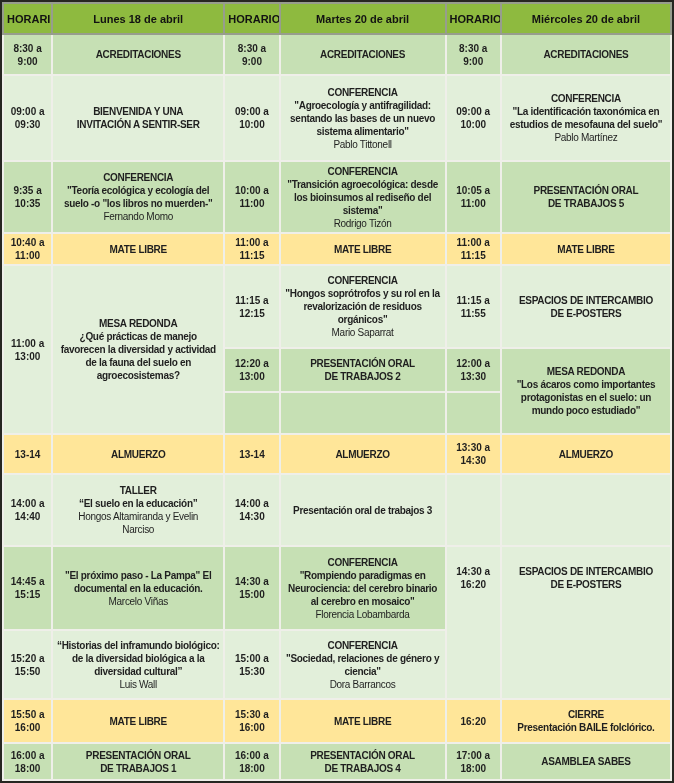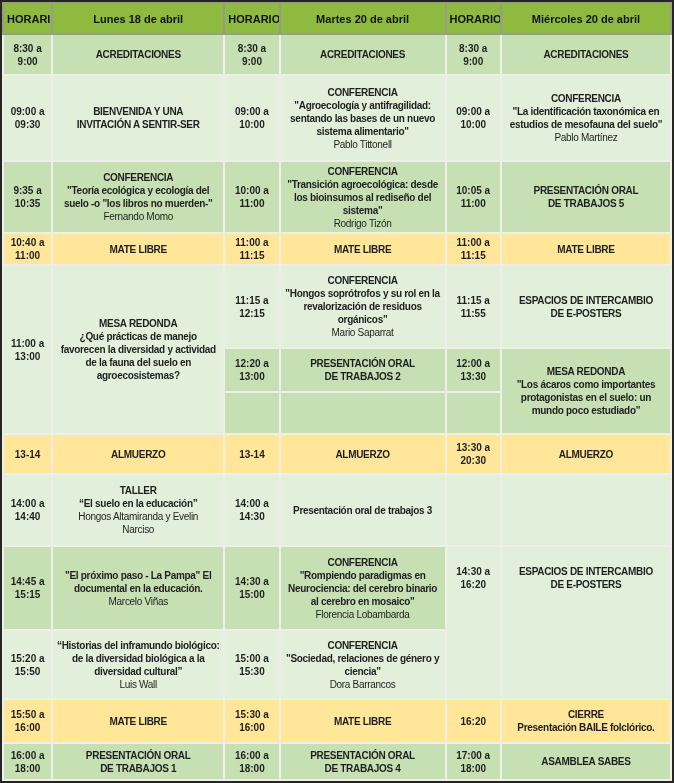--- a/index.html
+++ b/index.html
@@ -184,21 +184,21 @@
   <tr class="r6">
     <td class="time yl">13-14</td>
     <td class="ev yl">
             <div class="body">ALMUERZO</div>
           </td>
     <td class="time yl">13-14</td>
     <td class="ev yl">
             <div class="body">ALMUERZO</div>
           </td>
     <td class="time yl">13:30 a
-20:30</td>
+14:30</td>
     <td class="ev yl">
             <div class="body">ALMUERZO</div>
           </td>
   </tr>
 
   <tr class="r7">
     <td class="time lg">14:00 a
 14:40</td>
     <td class="ev lg">
       <div class="head">TALLER</div>

